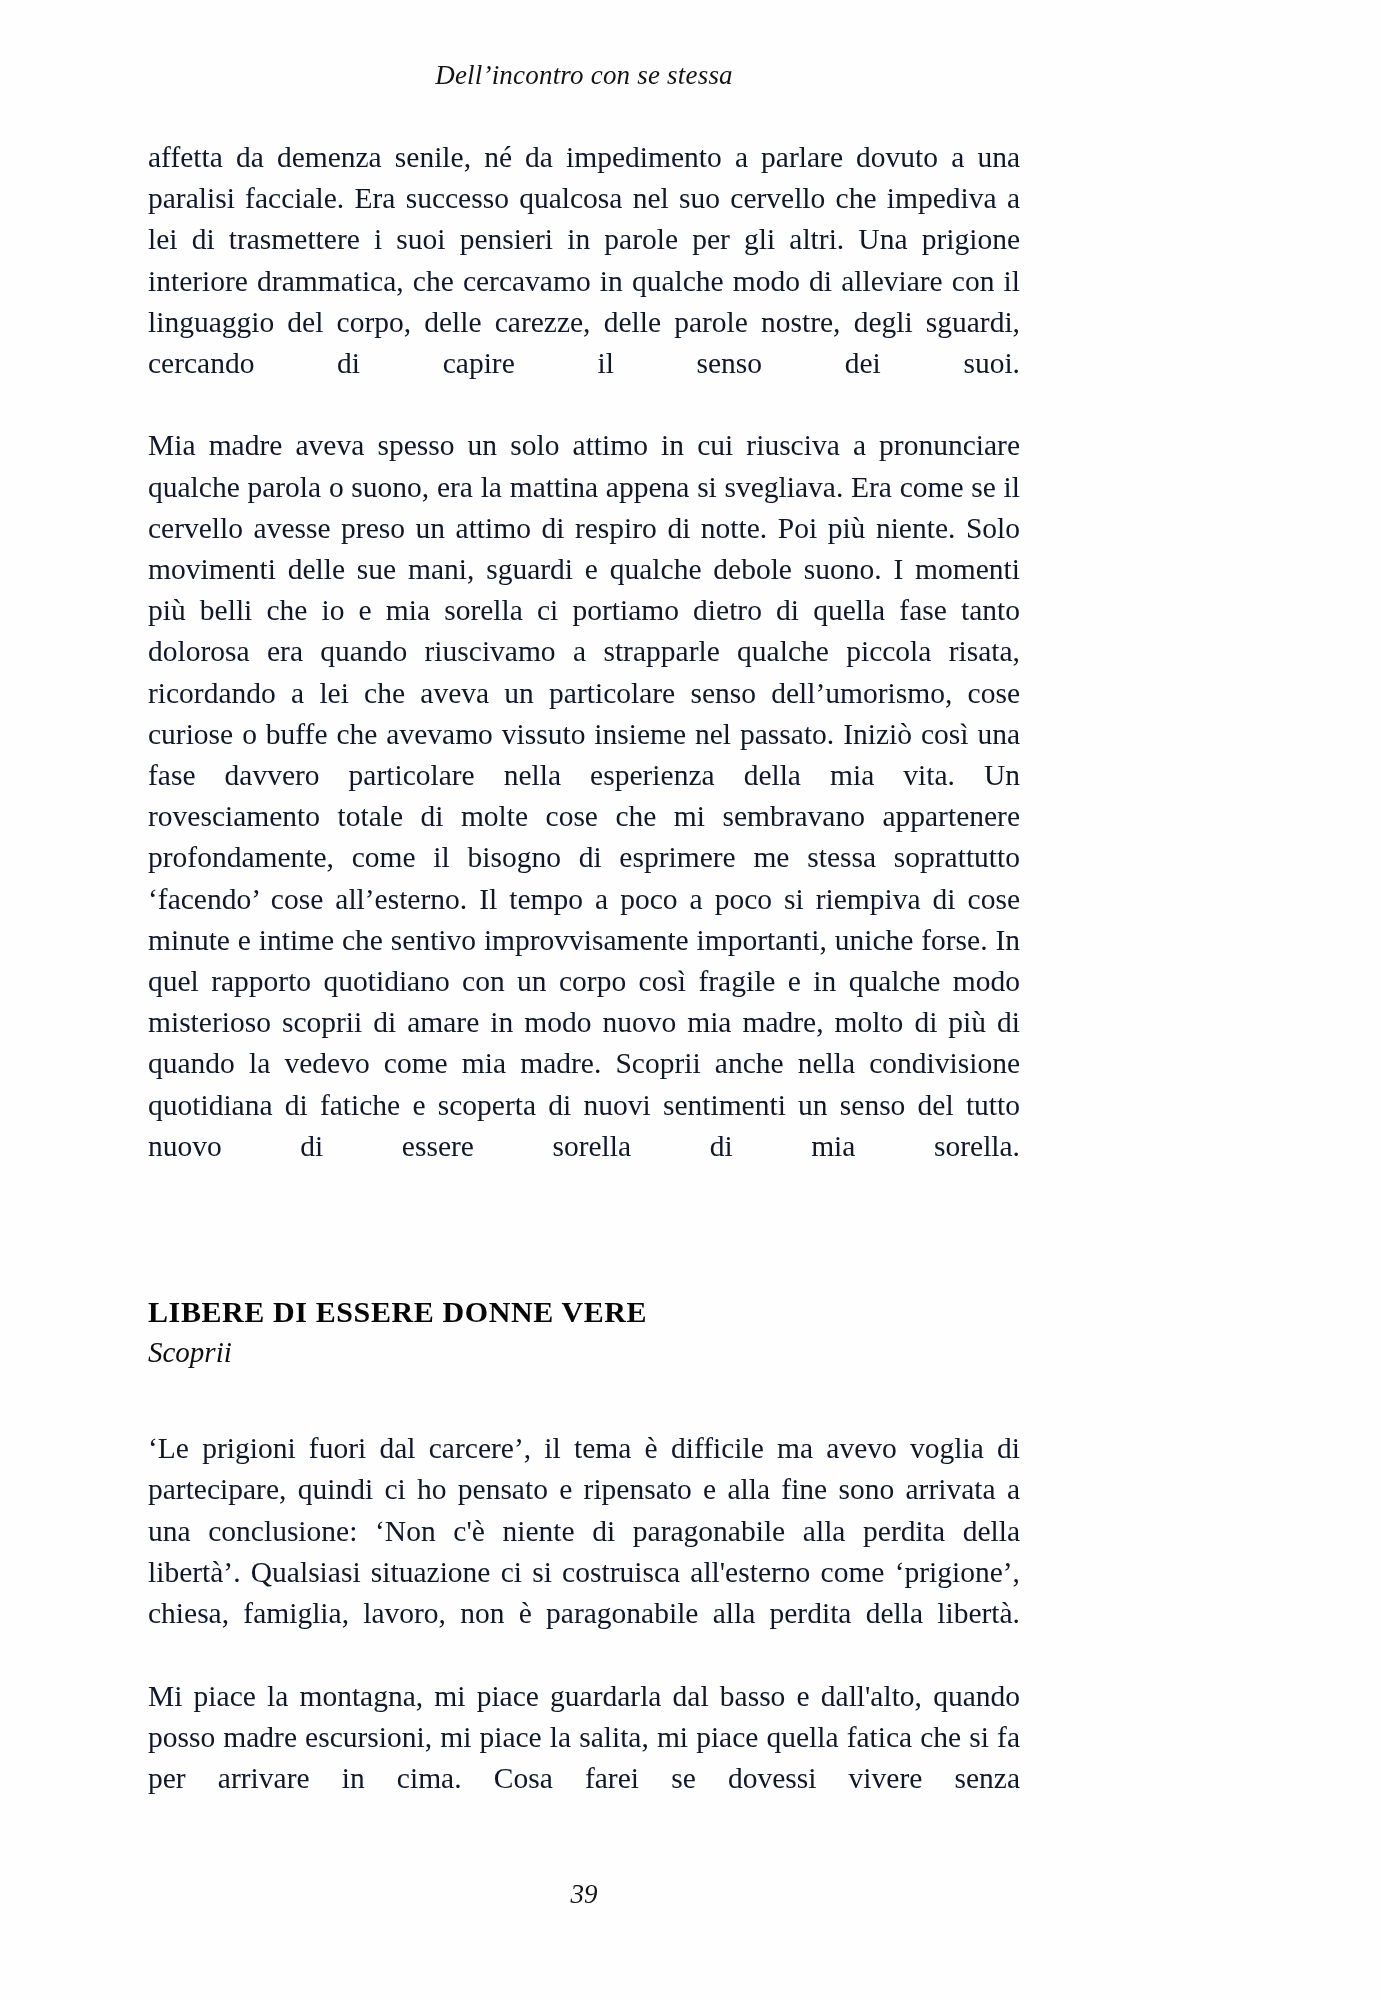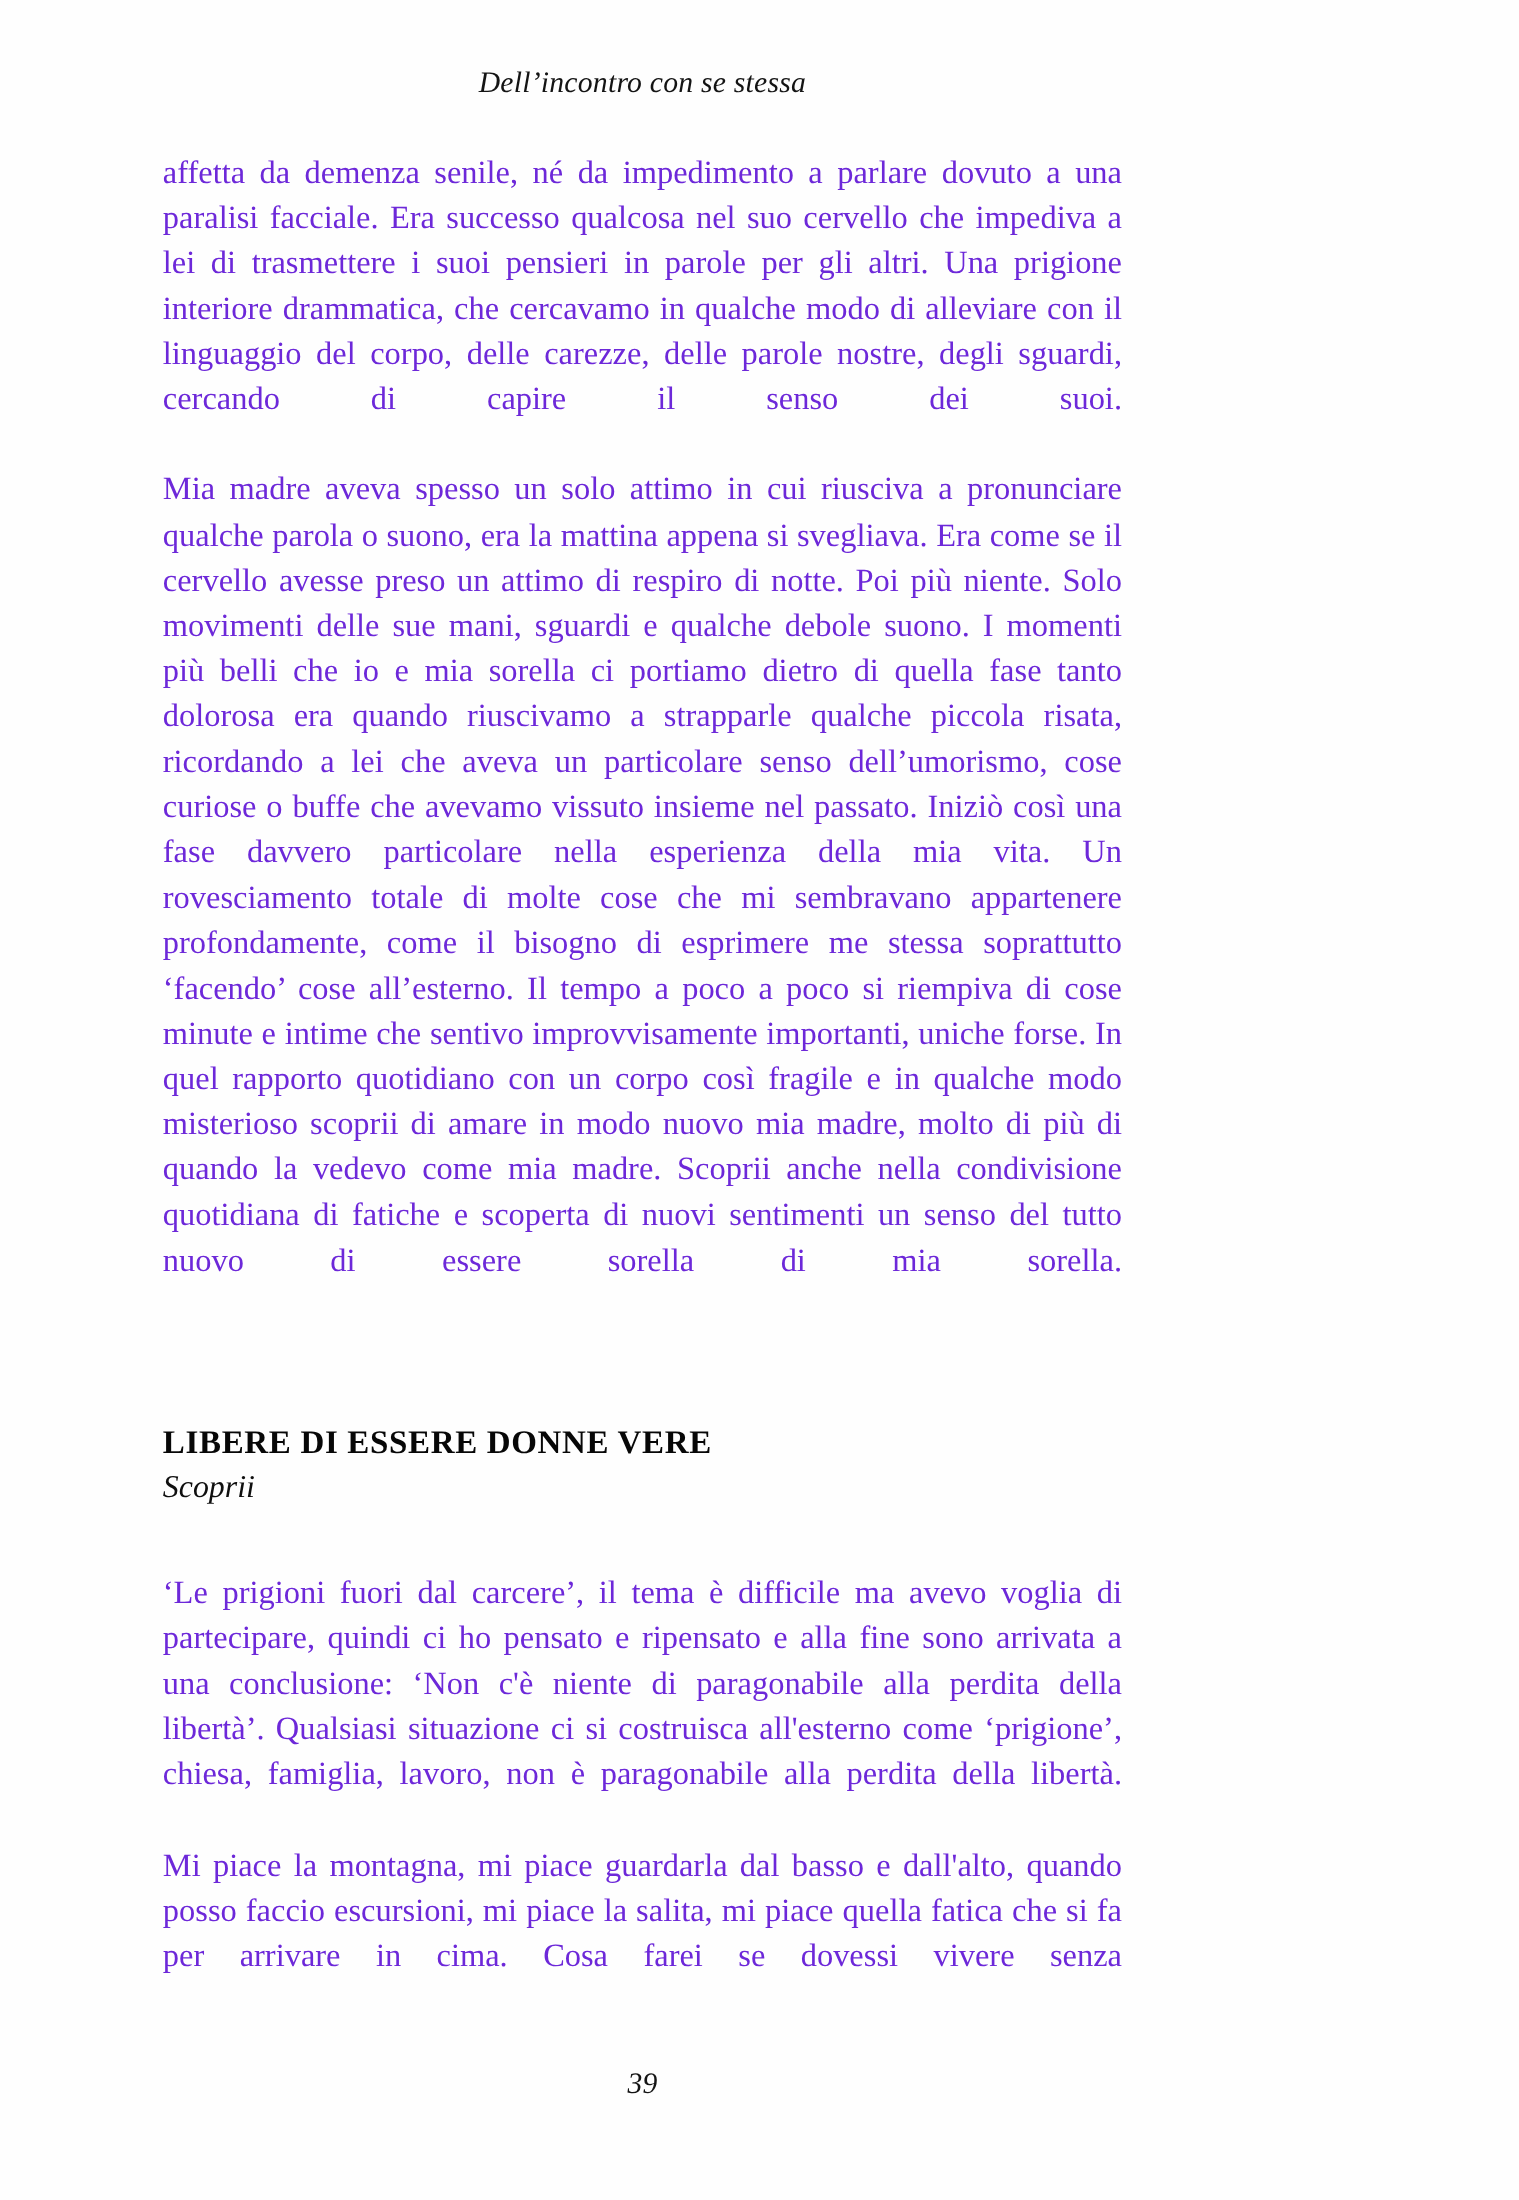--- a/index.html
+++ b/index.html
@@ -45,21 +45,21 @@
   }
 
   p.body-par {
     margin: 0;
     font-size: 29.5px;
     line-height: 41.2px;
     text-align: justify;
     text-justify: inter-word;
     -webkit-hyphens: none;
     hyphens: none;
-    color: #6d28d9;
+    color: #0f172a;
     text-indent: 0;
   }
 
   p.body-par.last-line-justify:after {
     content: "";
     display: inline-block;
     width: 100%;
   }
 
   .section-block {
@@ -112,19 +112,19 @@
 
     <div class="section-block">
       <div class="section-title">LIBERE DI ESSERE DONNE VERE</div>
       <div class="section-author">Scoprii</div>
     </div>
 
     <div class="gap-after-author"></div>
 
     <p class="body-par last-line-justify">‘Le prigioni fuori dal carcere’, il tema è difficile ma avevo voglia di partecipare, quindi ci ho pensato e ripensato e alla fine sono arrivata a una conclusione: ‘Non c'è niente di paragonabile alla perdita della libertà’. Qualsiasi situazione ci si costruisca all'esterno come ‘prigione’, chiesa, famiglia, lavoro, non è paragonabile alla perdita della libertà.</p>
 
-    <p class="body-par last-line-justify">Mi piace la montagna, mi piace guardarla dal basso e dall'alto, quando posso faccio escursioni, mi piace la salita, mi piace quella fatica che si fa per arrivare in cima. Cosa farei se dovessi vivere senza</p>
+    <p class="body-par last-line-justify">Mi piace la montagna, mi piace guardarla dal basso e dall'alto, quando posso madre escursioni, mi piace la salita, mi piace quella fatica che si fa per arrivare in cima. Cosa farei se dovessi vivere senza</p>
 
   </div>
 
   <div class="page-number">39</div>
 
 </div>
 
 </body></html>

